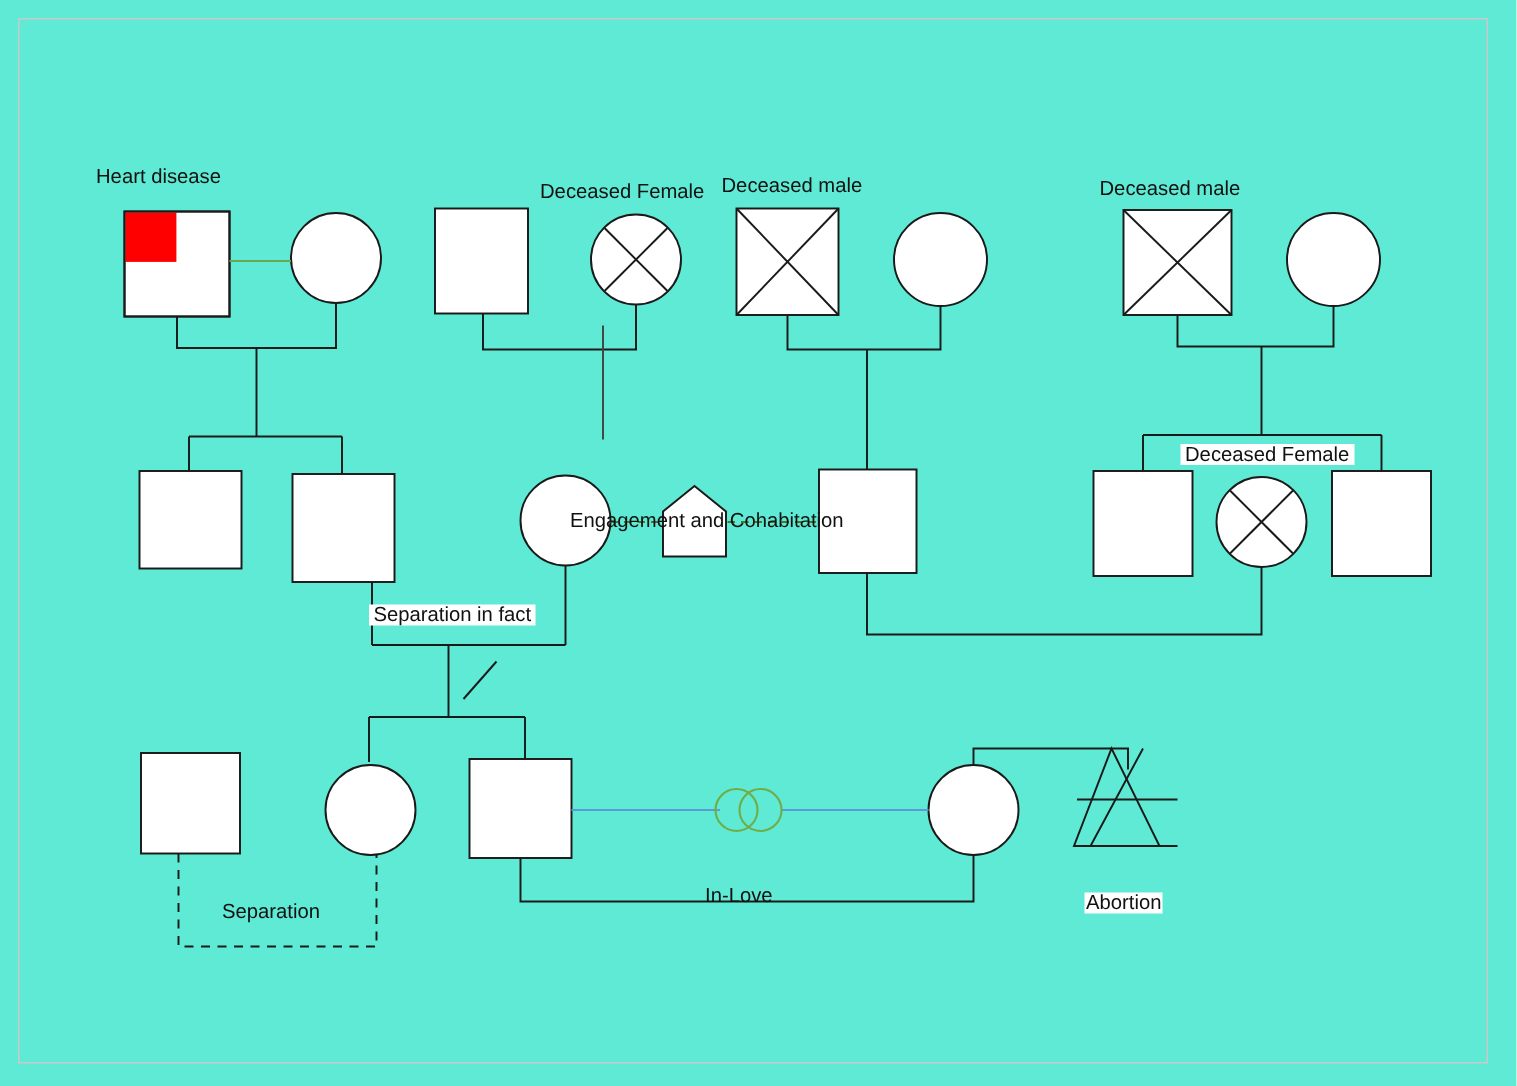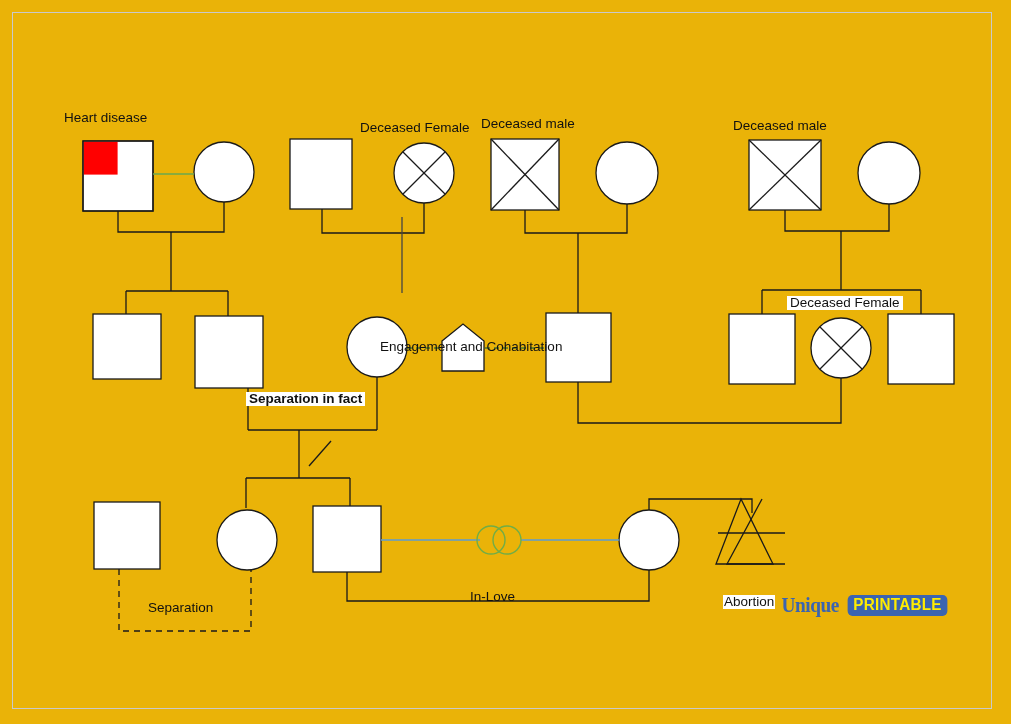--- a/index.html
+++ b/index.html
@@ -5,21 +5,21 @@
   html, body {
     margin: 0;
     padding: 0;
     background: #ffffff;
     font-family: "Liberation Sans", sans-serif;
   }
   #canvas {
     position: relative;
     width: 1011px;
     height: 724px;
-    background: #eab308;
+    background: #5eead4;
     overflow: hidden;
   }
   #frame {
     position: absolute;
     left: 12px;
     top: 12px;
     width: 980px;
     height: 697px;
     border: 1px solid #c9c9cb;
     box-sizing: border-box;
@@ -184,26 +184,22 @@
   <div class="lbl" style="left:360px; top:121px;">Deceased Female</div>
 
   <div class="lbl" style="left:481px; top:117px;">Deceased male</div>
 
   <div class="lbl" style="left:733px; top:119px;">Deceased male</div>
 
   <div class="lbl" style="left:380px; top:298px;margin-top:42px;">Engagement and Cohabitation</div>
 
   <div class="lbl" style="left:787px; top:296px; background:#ffffff; padding:0 3px;">Deceased Female</div>
 
-  <div class="lbl" style="left:246px; top:392px; background:#ffffff; padding:0 3px;font-weight:bold;">Separation in fact</div>
+  <div class="lbl" style="left:246px; top:403px; background:#ffffff; padding:0 3px;">Separation in fact</div>
 
   <div class="lbl" style="left:470px; top:590px;">In-Love</div>
 
   <div class="lbl" style="left:148px; top:601px;">Separation</div>
 
   <div class="lbl" style="left:723px; top:567px; background:#ffffff; padding:0 1px;margin-top:28px;">Abortion</div>
 
-  <div id="logo">
-    <span class="unique">Unique</span>
-    <span class="printable">PRINTABLE</span>
-  </div>
 
 </div>
 
 </body></html>

